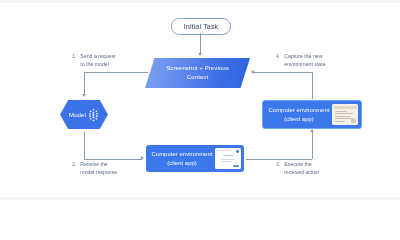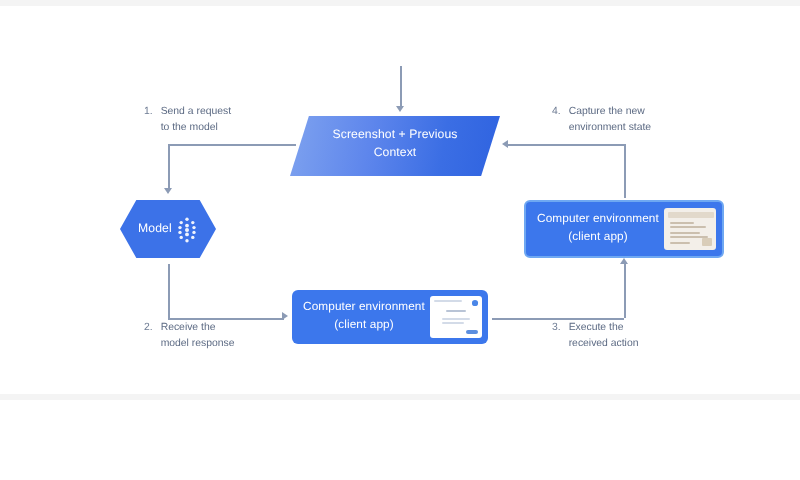--- a/index.html
+++ b/index.html
@@ -223,20 +223,23 @@
   #step-4 { left: 276px; top: 52px; }
 </style>
 </head>
 <body>
 
 <div id="canvas">
 
   <div class="edge-band top"></div>
   <div class="edge-band bottom"></div>
 
+  <div id="initial-task">
+    <span class="lbl">Initial Task</span>
+  </div>
 
   <div class="conn v" style="left:199.6px; top:33px; height:21px;"></div>
   <div class="arrow down" style="left:197.6px; top:53px;"></div>
 
   <div id="screenshot-node">
     <div class="shape"></div>
     <div class="lbl">
       <span>Screenshot + Previous</span>
       <span>Context</span>
     </div>

